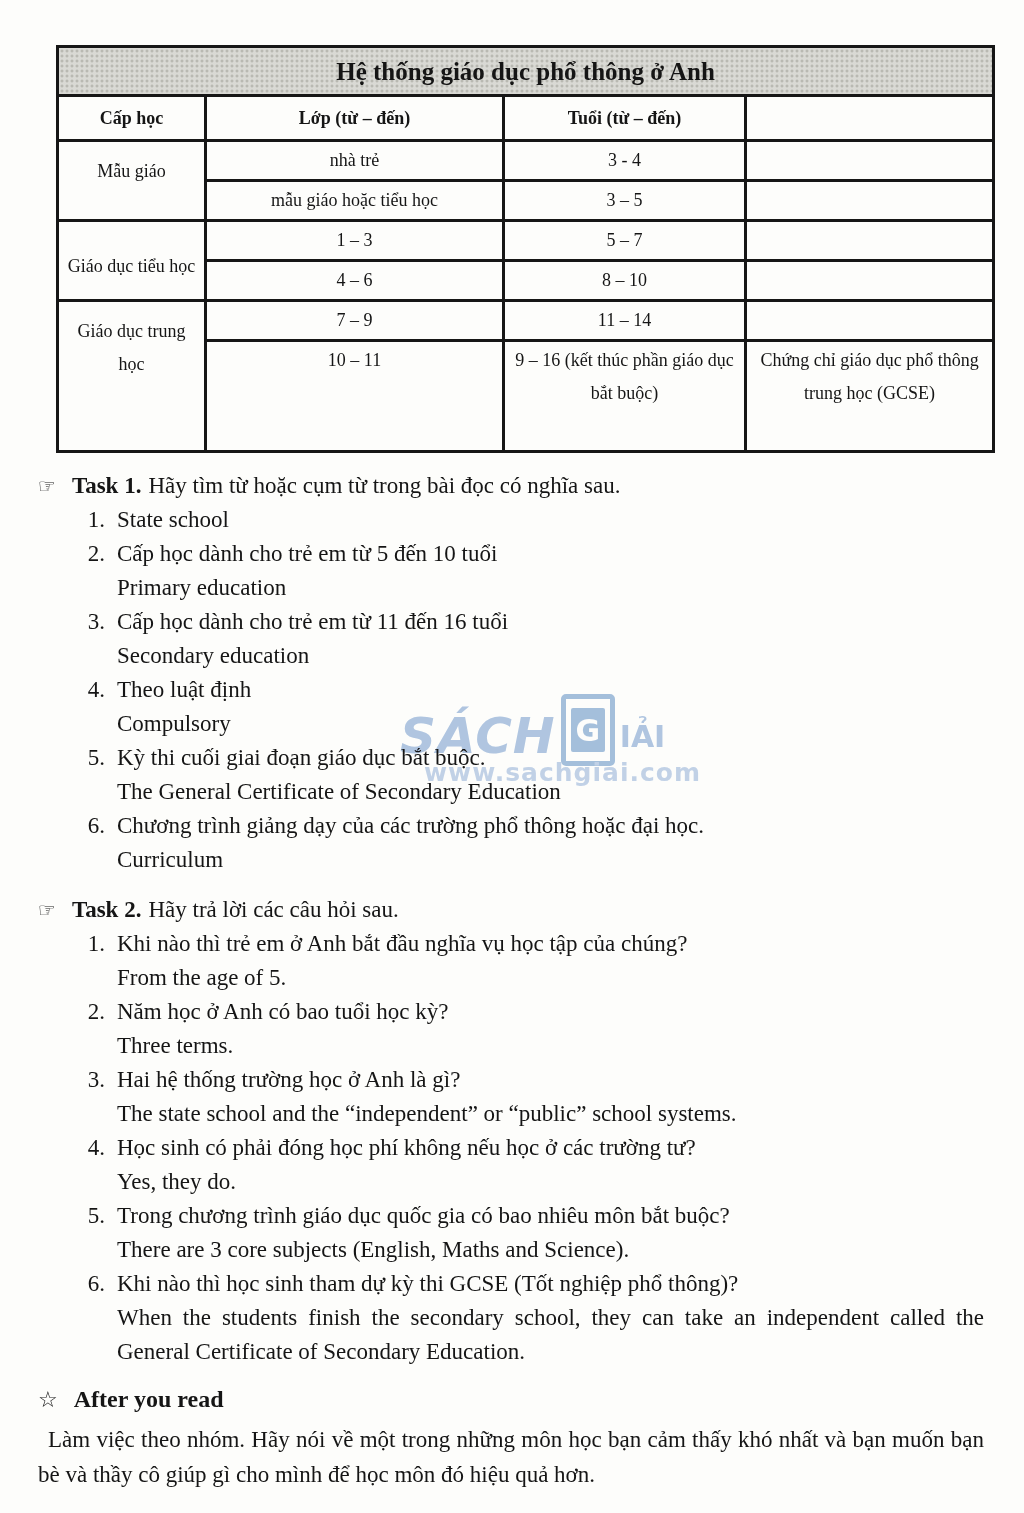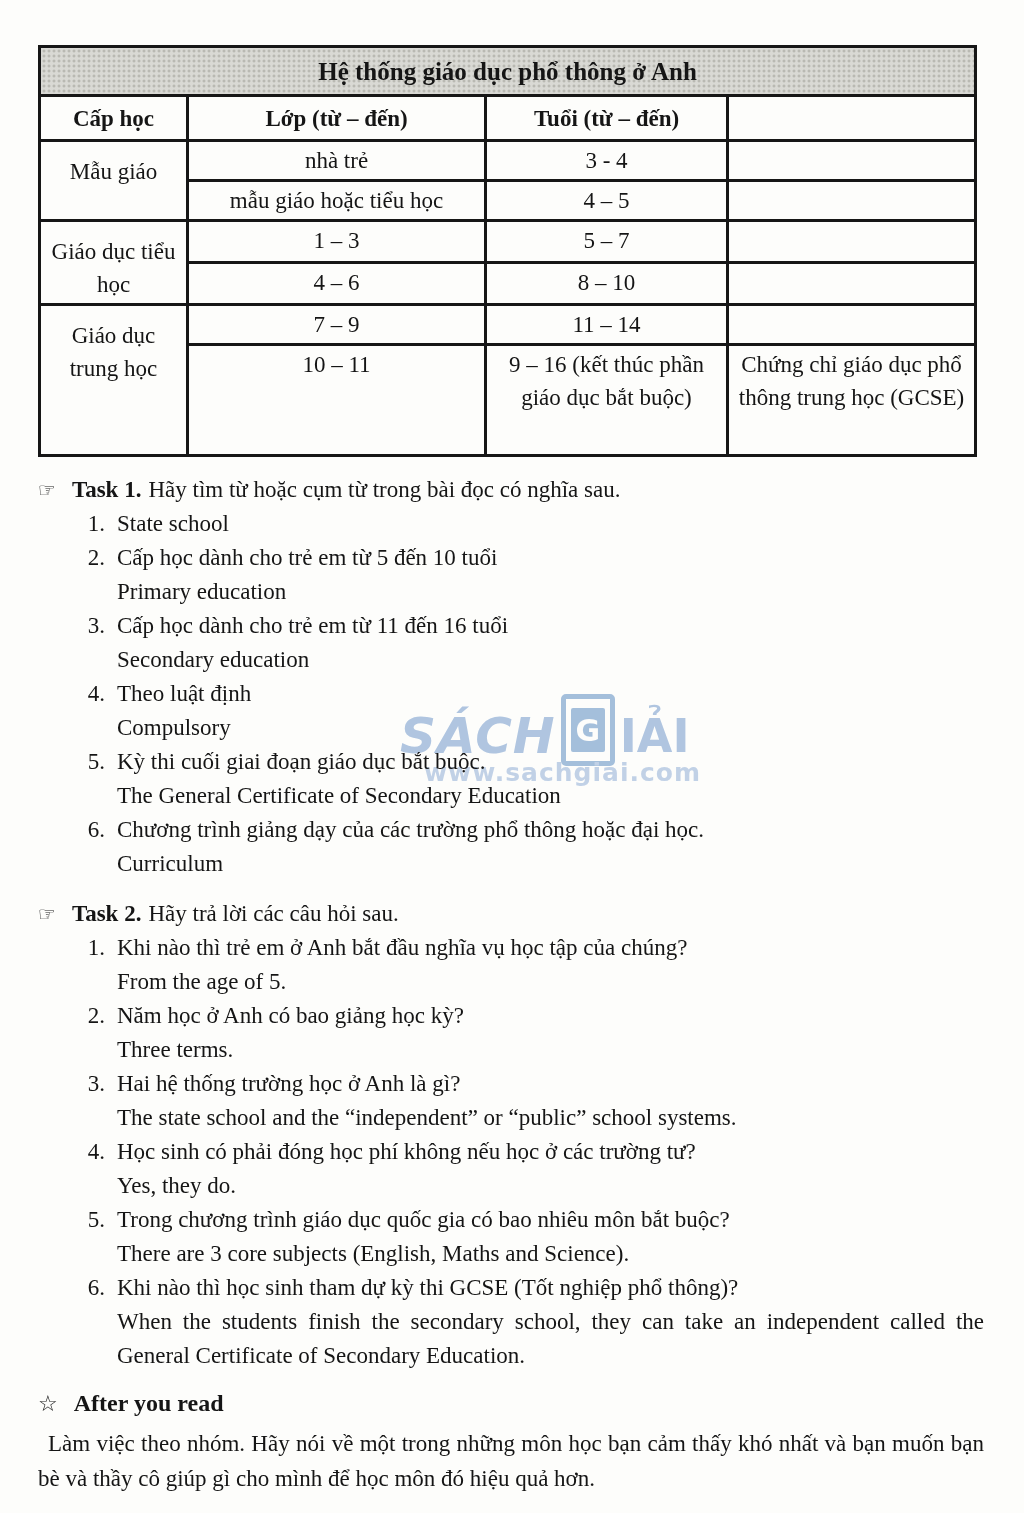--- a/index.html
+++ b/index.html
@@ -5,23 +5,23 @@
   html,body{margin:0;padding:0;}
   body{width:1024px;height:1513px;background:#ffffff;}
   .page{
     position:relative;width:1024px;height:1513px;overflow:hidden;
     background:#fdfdfb;color:#151515;
     font-family:"Liberation Serif","DejaVu Serif",serif;
   }
   .content{position:relative;z-index:1;padding:45px 40px 0 38px;}
 
   
-  table.edu{border-collapse:collapse;width:936px;table-layout:fixed;margin-left:0;}
+  table.edu{border-collapse:collapse;width:936px;table-layout:fixed;margin-left:18px;}
   table.edu td{
-    border:3px solid #161616;font-size:23px;text-align:center;
+    border:3px solid #161616;font-size:18px;text-align:center;
     padding:2px 6px;vertical-align:top;line-height:33px;
   }
   table.edu td.ttl{
     height:42px;vertical-align:middle;font-weight:bold;font-size:25px;
     background-color:#d9d9d4;
     background-image:radial-gradient(#aeaea6 1px, rgba(0,0,0,0) 1.3px);
     background-size:5px 5px;
   }
   table.edu tr.hdr td{font-weight:bold;height:38px;vertical-align:middle;}
   table.edu tr.r td{height:33px;}
@@ -52,21 +52,21 @@
   .wm-left{font-size:50px;font-style:italic;letter-spacing:1px;}
   .wm-logo{
     width:44px;height:62px;border:5px solid #8fb0d4;border-radius:5px;
     margin:0 5px;display:flex;align-items:center;justify-content:center;
     position:relative;top:-6px;background:rgba(255,255,255,0);
   }
   .wm-logo-inner{
     width:34px;height:44px;background:#8fb0d4;color:#fdfdfb;border-radius:2px;
     font-size:30px;font-weight:bold;display:flex;align-items:center;justify-content:center;
   }
-  .wm-right{font-size:46px;}
+  .wm-right{font-size:30px;}
   .wm-url{
     position:absolute;left:424px;top:758px;
     font-family:"DejaVu Sans",sans-serif;font-weight:bold;
     font-size:25px;letter-spacing:1px;color:#b3c7e2;
   }
 </style>
 </head>
 <body>
 
 <div class="page">
@@ -102,21 +102,21 @@
           <td></td>
         </tr>
         <tr class="r">
           <td class="lvl" rowspan="2">Mẫu giáo</td>
           <td>nhà trẻ</td>
           <td>3 - 4</td>
           <td></td>
         </tr>
         <tr class="r">
           <td>mẫu giáo hoặc tiểu học</td>
-          <td>4 – 5</td>
+          <td>3 – 5</td>
           <td></td>
         </tr>
         <tr class="r">
           <td class="lvl lvl-mid" rowspan="2">Giáo dục tiểu học</td>
           <td>1 – 3</td>
           <td>5 – 7</td>
           <td></td>
         </tr>
         <tr class="r">
           <td>4 – 6</td>
@@ -190,21 +190,21 @@
     <div class="item">
       <span class="num">1.</span>
       <div class="itext">
           <div class="q">Khi nào thì trẻ em ở Anh bắt đầu nghĩa vụ học tập của chúng?</div>
       <div class="a">From the age of 5.</div>
         </div>
     </div>
     <div class="item">
       <span class="num">2.</span>
       <div class="itext">
-          <div class="q">Năm học ở Anh có bao giảng học kỳ?</div>
+          <div class="q">Năm học ở Anh có bao tuổi học kỳ?</div>
       <div class="a">Three terms.</div>
         </div>
     </div>
     <div class="item">
       <span class="num">3.</span>
       <div class="itext">
           <div class="q">Hai hệ thống trường học ở Anh là gì?</div>
       <div class="a">The state school and the “independent” or “public” school systems.</div>
         </div>
     </div>

